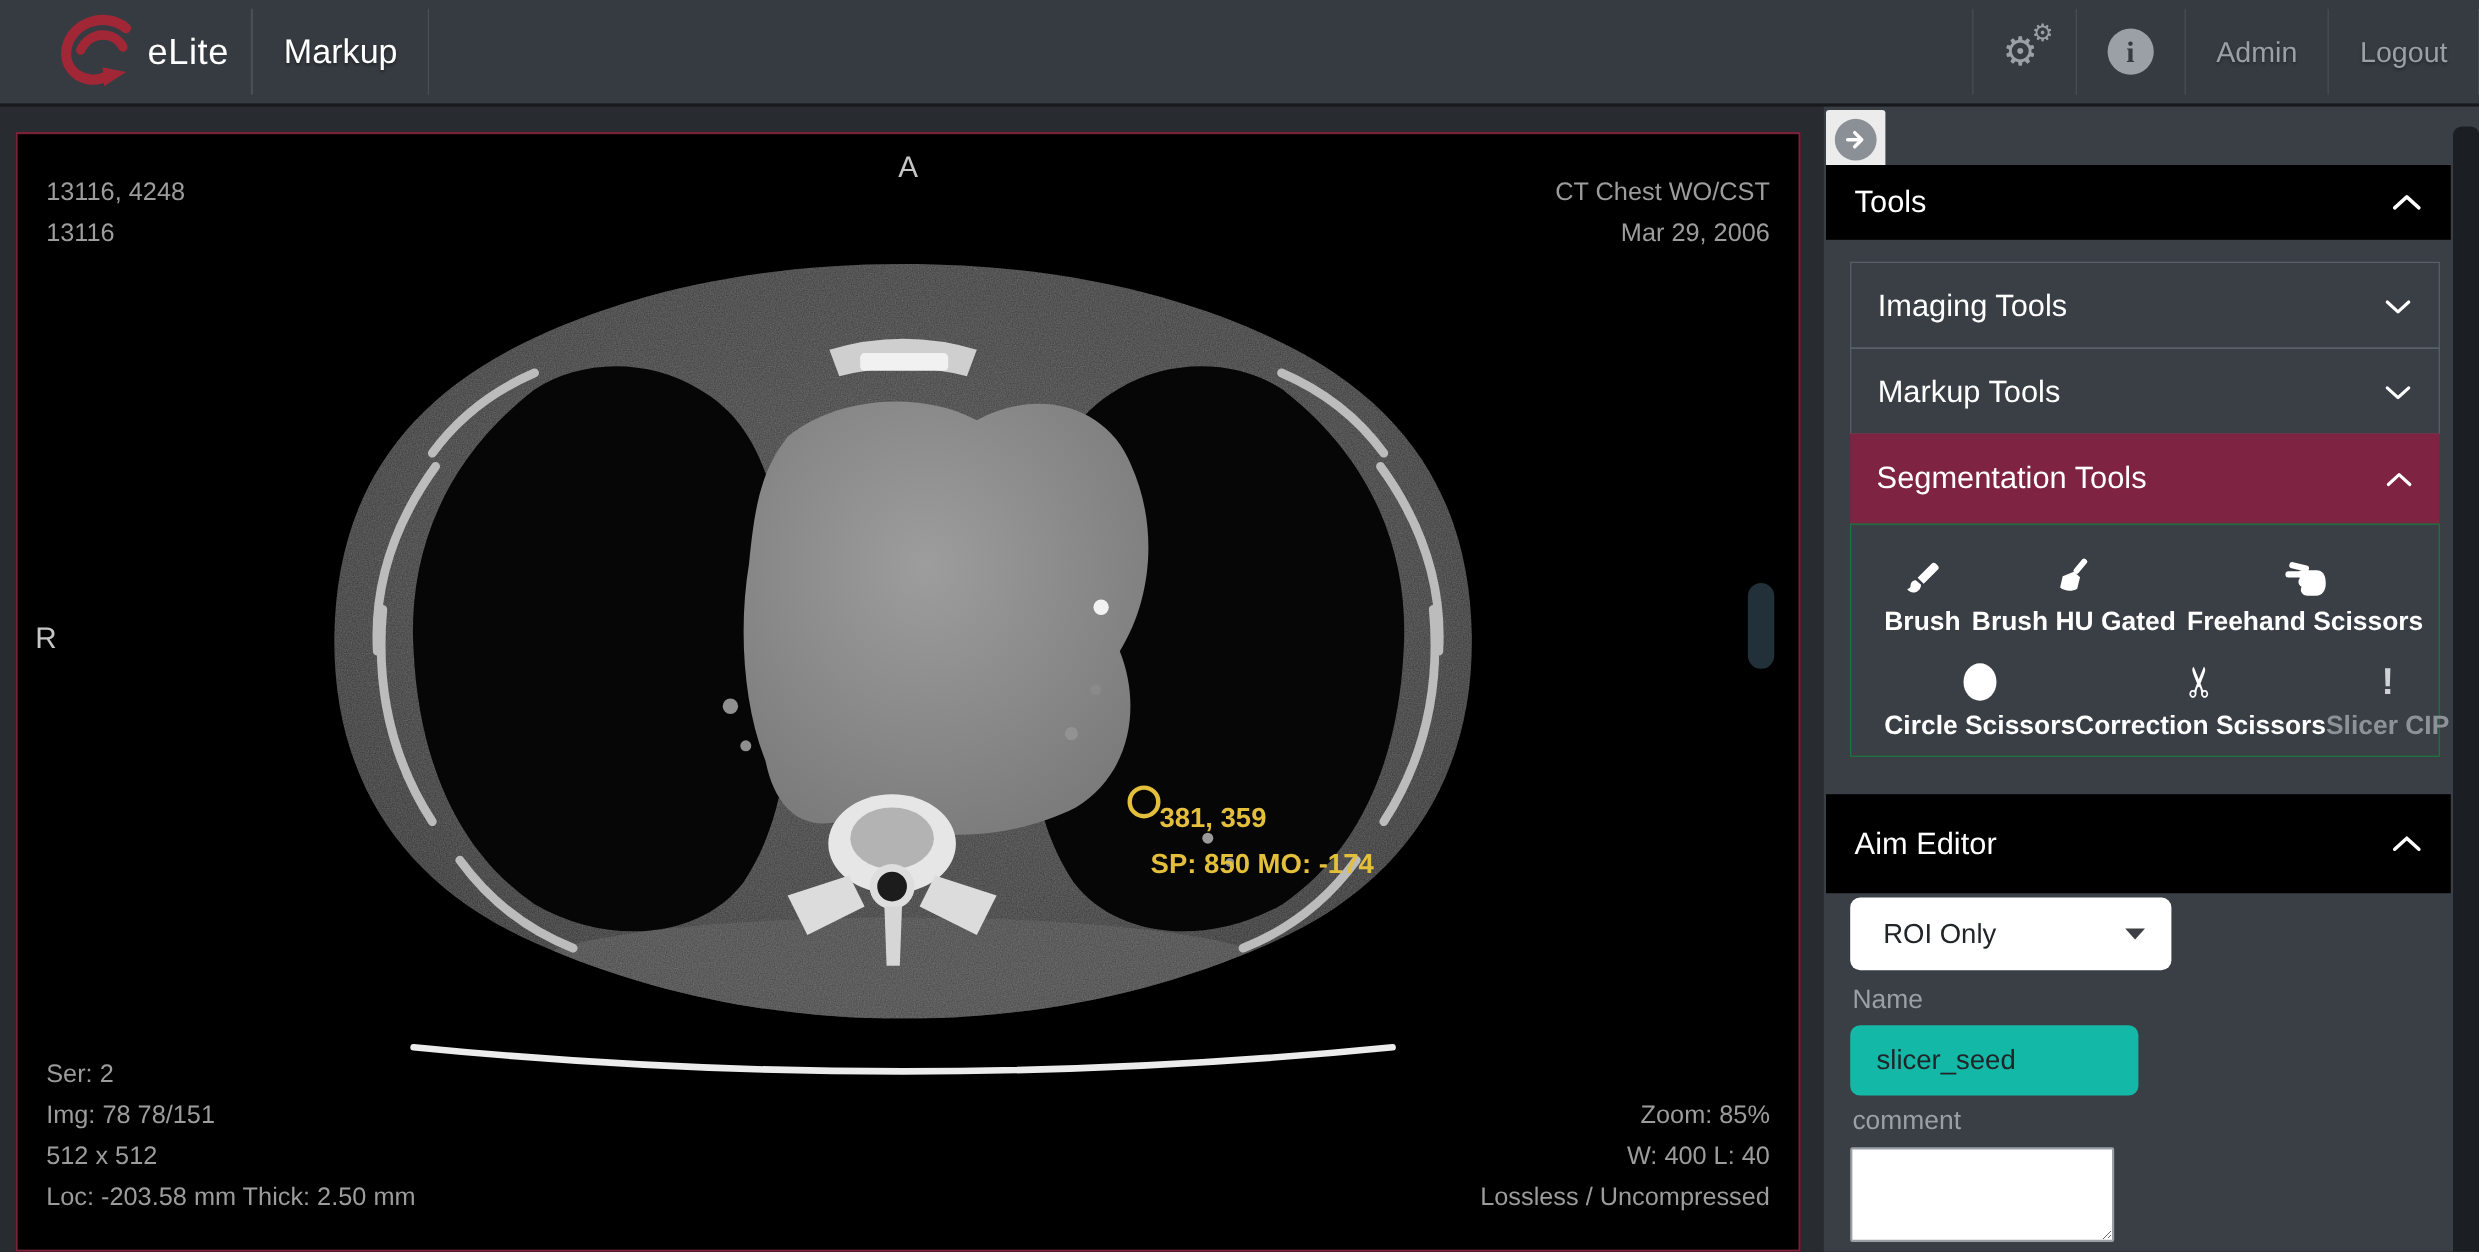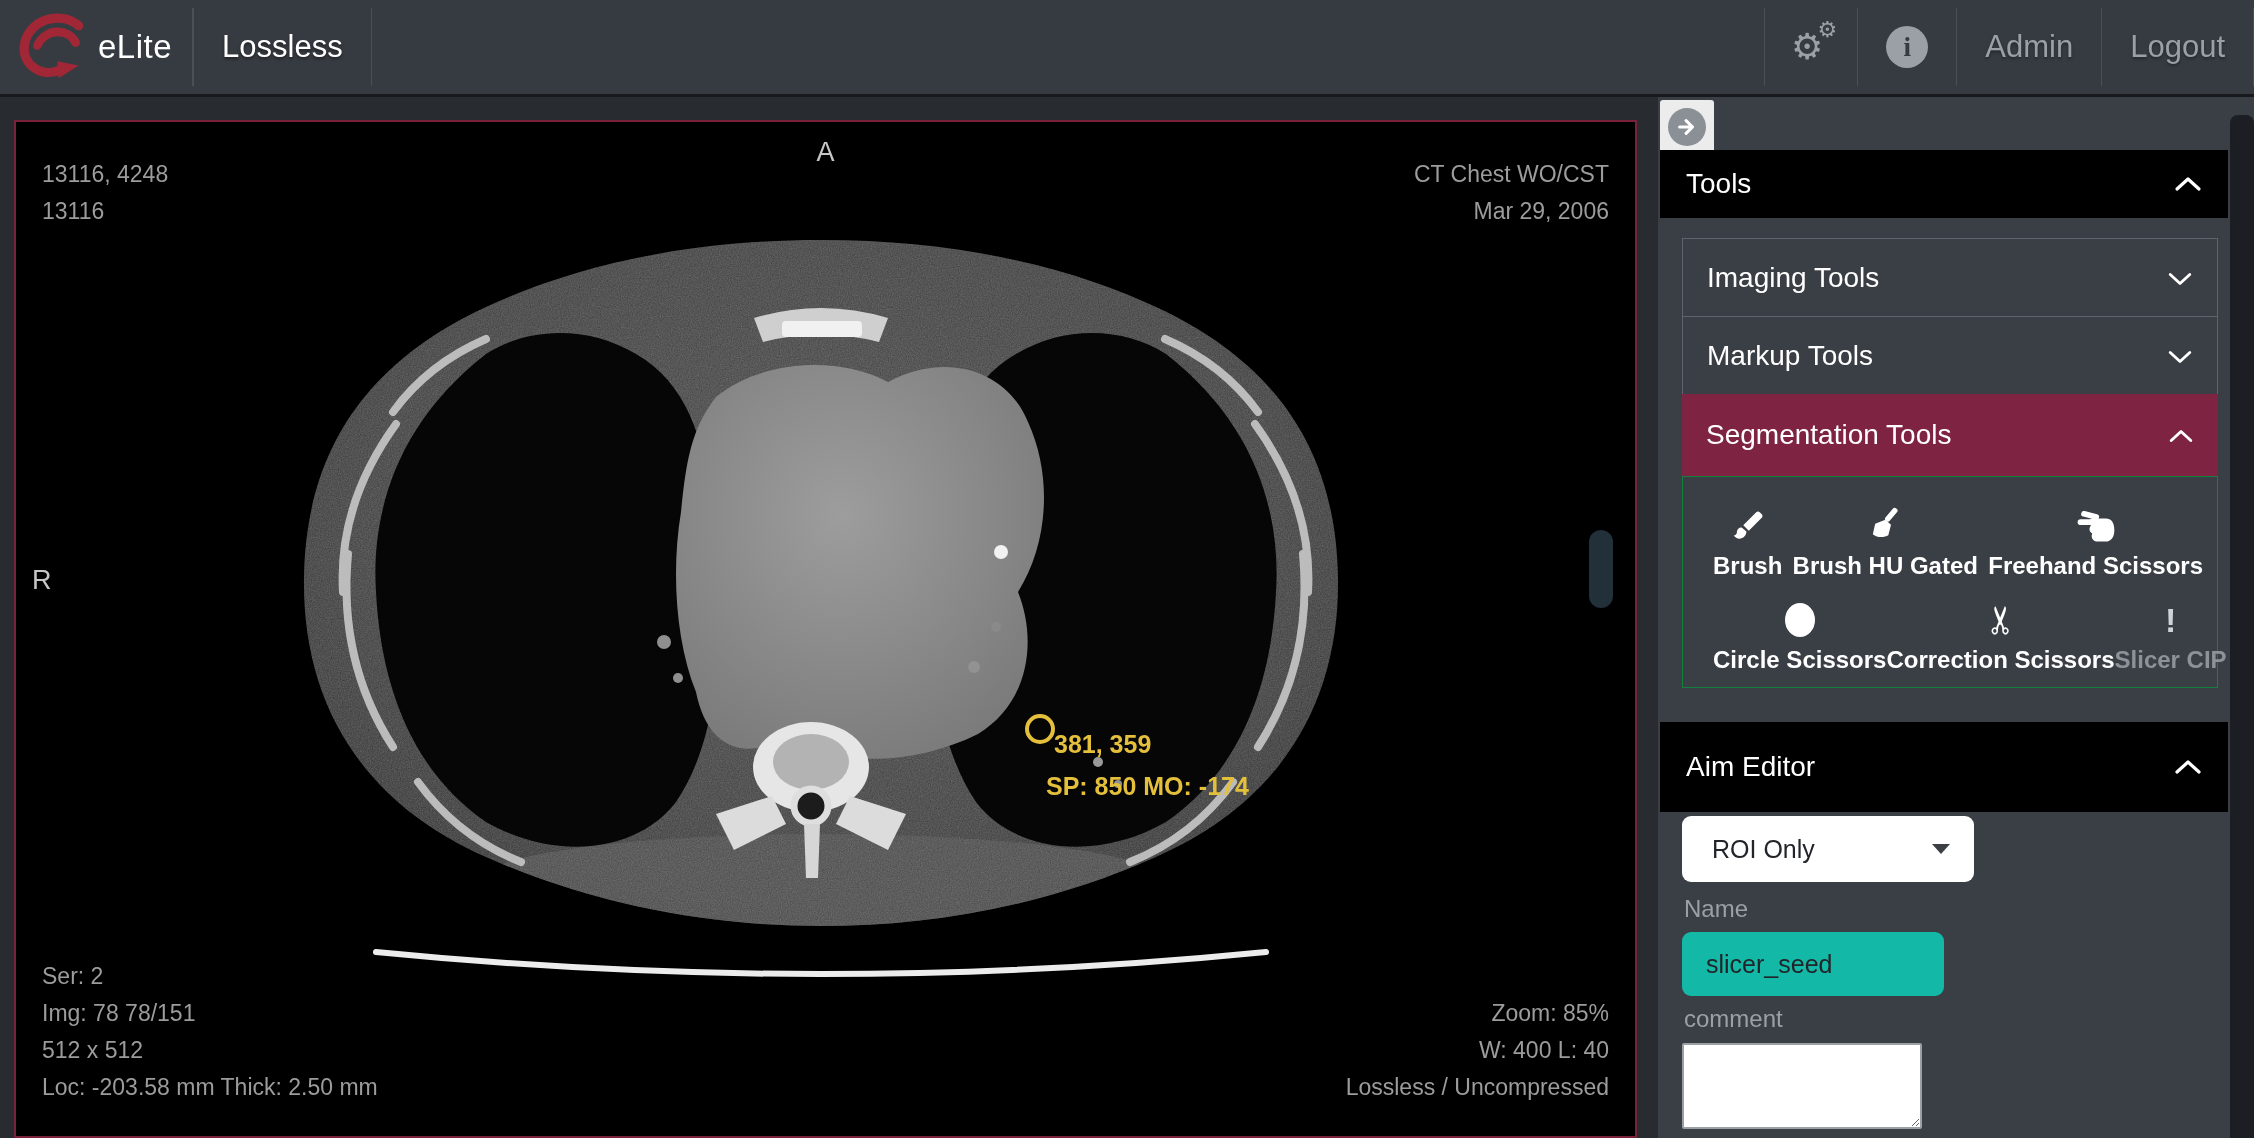--- a/index.html
+++ b/index.html
@@ -5,32 +5,32 @@
   * { margin:0; padding:0; box-sizing:border-box; }
   html,body { width:2254px; height:1138px; overflow:hidden; background:#282c31;
     font-family:"Liberation Sans","DejaVu Sans",sans-serif; }
   .app { position:relative; width:2254px; height:1138px; }
 
   
   .navbar { position:absolute; left:0; top:0; width:2254px; height:97px;
     background:#363b41; border-bottom:3px solid #17191c; display:flex; align-items:stretch; }
   .nav-cell { display:flex; align-items:center; justify-content:center; padding:0 28px; }
   .vdiv { width:1px; background:#4b5056; margin:8px 0; }
-  .brand { gap:8px; padding:0 20px 0 16px; cursor:pointer; }
+  .brand { gap:8px; padding:0 20px 0 16px; cursor:pointer;margin-left:36px; }
   .brand-text { color:#fff; font-size:33px; letter-spacing:.5px; }
   .nav-tab { font-size:31px; color:#8f959b; cursor:pointer; min-width:120px; }
   .nav-tab.active { color:#ffffff; text-shadow:0 2px 3px rgba(0,0,0,.45); }
   .nav-spacer { flex:1; }
   .gears { position:relative; color:#9aa0a6; font-size:36px; line-height:1; cursor:pointer; }
   .gear-small { position:absolute; right:-14px; top:-10px; font-size:22px; }
   .gears-cell { padding:0 34px 0 26px; }
   .info-badge { width:42px; height:42px; border-radius:50%; background:#9aa0a6; color:#363b41;
     display:flex; align-items:center; justify-content:center; font-size:27px; font-weight:bold;
     font-family:"Liberation Serif","DejaVu Serif",serif; cursor:pointer; }
-  .nav-link { font-size:31px; color:#9aa0a6; cursor:pointer; text-shadow:0 2px 3px rgba(0,0,0,.35); }
+  .nav-link { font-size:26px; color:#9aa0a6; cursor:pointer; text-shadow:0 2px 3px rgba(0,0,0,.35); }
 
   
   .viewer { position:absolute; left:14px; top:120px; width:1623px; height:1018px;
     background:#000; border:2px solid #7a2239; }
   .ct-svg { position:absolute; left:0; top:0; width:1619px; height:874px; }
   .ov { position:absolute; color:#9c9c9c; font-size:23px; line-height:37px; white-space:pre; }
   .ov-tl { left:26px; top:34px; }
   .ov-tr { right:26px; top:34px; text-align:right; }
   .ov-bl { left:26px; bottom:30px; }
   .ov-br { right:26px; bottom:30px; text-align:right; }
@@ -99,21 +99,21 @@
     <div class="nav-cell brand">
       <svg width="74" height="78" viewBox="0 0 104 96">
         <path d="M88 18 C 62 -4 18 10 12 44 C 7 74 38 92 62 80" fill="none" stroke="#a12737" stroke-width="13" stroke-linecap="round"></path>
         <path d="M30 46 C 42 20 74 22 84 42" fill="none" stroke="#a12737" stroke-width="12" stroke-linecap="round"></path>
         <polygon points="58,68 88,74 60,92" fill="#a12737"></polygon>
       </svg>
       <span class="brand-text">eLite</span>
     </div>
     <span class="vdiv"></span>
     <span class="vdiv"></span>
-    <div class="nav-cell nav-tab active">Lossless</div>
+    <div class="nav-cell nav-tab active">Markup</div>
     <span class="vdiv"></span>
     <div class="nav-spacer"></div>
     <span class="vdiv"></span>
     <div class="nav-cell gears-cell">
       <span class="gears">
         <span>⚙</span><span class="gear-small">⚙</span>
       </span>
     </div>
     <span class="vdiv"></span>
     <div class="nav-cell">

